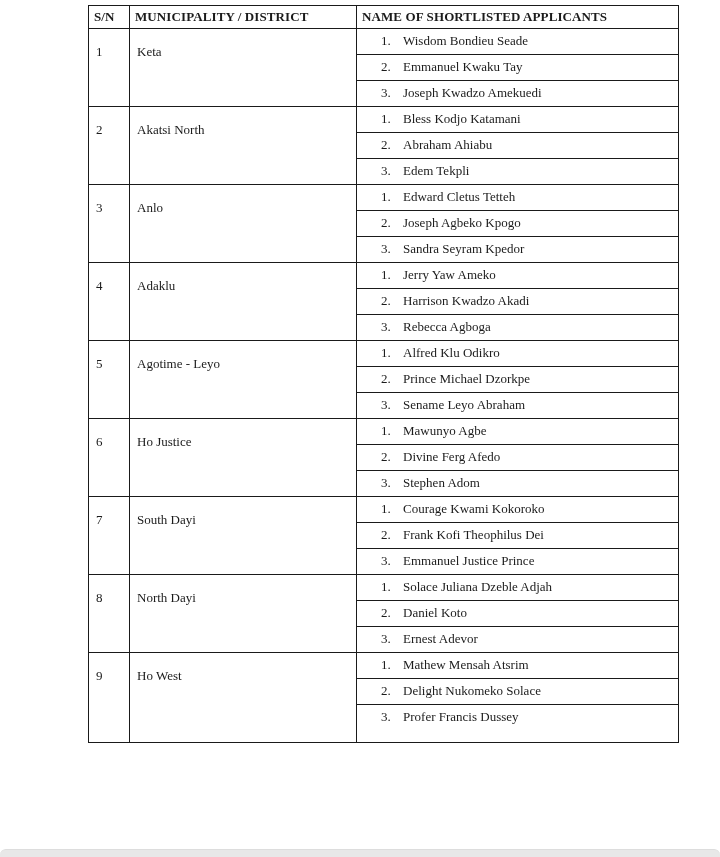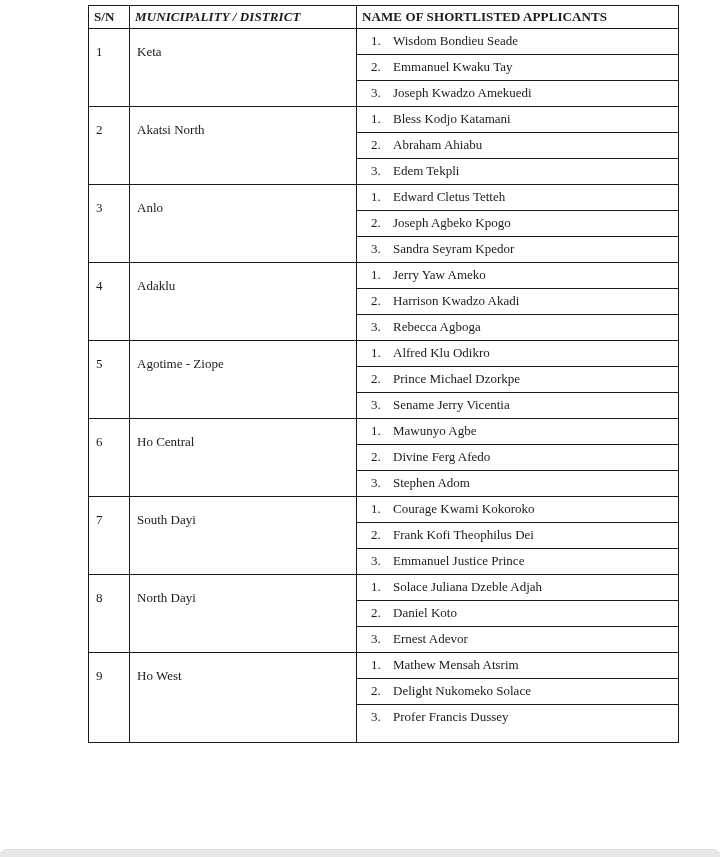--- a/index.html
+++ b/index.html
@@ -25,39 +25,39 @@
     border-radius: 32px;
   }
   .doc-table th, .doc-table td {
     border: 1.5px solid #1a1a1a;
     font-size: 13px;
     line-height: 1.15;
     overflow: hidden;
     white-space: nowrap;
   }
   .col-sn   { width: 35px;  }
-  .col-dist { width: 221px; font-style: italic; }
+  .col-dist { width: 221px; }
   .col-name { width: 316px; margin-left: 16px; }
   .doc-table thead tr { height: 23px; }
   .doc-table th {
     font-weight: bold;
     text-align: left;
     vertical-align: middle;
     padding: 0 0 0 5px;
     letter-spacing: 0.1px;
   }
   .doc-table tbody tr { height: 26px; }
   .doc-table tbody tr.tall-row { height: 38px; }
   .sn-cell, .dist-cell {
     vertical-align: top;
     padding: 16px 0 0 7px;
   }
   .app-cell {
     vertical-align: middle;
-    padding: 0 0 0 14px;
+    padding: 0 0 0 24px;
   }
   .tall-row .app-cell {
     vertical-align: top;
     padding-top: 5px;
   }
   .app-num {
     display: inline-block;
     width: 22px;
   }
   .bottom-panel-edge {
@@ -124,32 +124,32 @@
           <td class="app-cell"><span class="app-num">1.</span><span>Jerry Yaw Ameko</span></td>
         </tr>
         <tr>
           <td class="app-cell"><span class="app-num">2.</span><span>Harrison Kwadzo Akadi</span></td>
         </tr>
         <tr>
           <td class="app-cell"><span class="app-num">3.</span><span>Rebecca Agboga</span></td>
         </tr>
         <tr>
           <td class="sn-cell" rowspan="3">5</td>
-          <td class="dist-cell" rowspan="3">Agotime - Ziope</td>
+          <td class="dist-cell" rowspan="3">Agotime - Leyo</td>
           <td class="app-cell"><span class="app-num">1.</span><span>Alfred Klu Odikro</span></td>
         </tr>
         <tr>
           <td class="app-cell"><span class="app-num">2.</span><span>Prince Michael Dzorkpe</span></td>
         </tr>
         <tr>
-          <td class="app-cell"><span class="app-num">3.</span><span>Sename Jerry Vicentia</span></td>
+          <td class="app-cell"><span class="app-num">3.</span><span>Sename Leyo Abraham</span></td>
         </tr>
         <tr>
           <td class="sn-cell" rowspan="3">6</td>
-          <td class="dist-cell" rowspan="3">Ho Central</td>
+          <td class="dist-cell" rowspan="3">Ho Justice</td>
           <td class="app-cell"><span class="app-num">1.</span><span>Mawunyo Agbe</span></td>
         </tr>
         <tr>
           <td class="app-cell"><span class="app-num">2.</span><span>Divine Ferg Afedo</span></td>
         </tr>
         <tr>
           <td class="app-cell"><span class="app-num">3.</span><span>Stephen Adom</span></td>
         </tr>
         <tr>
           <td class="sn-cell" rowspan="3">7</td>

